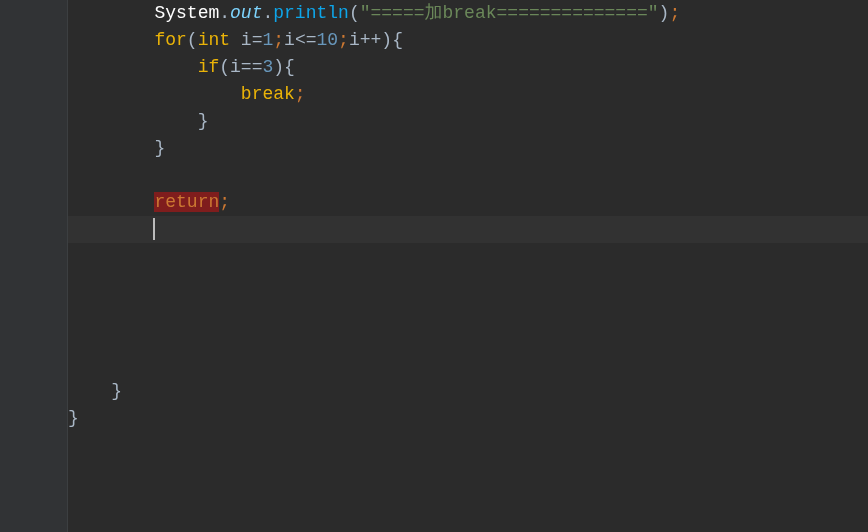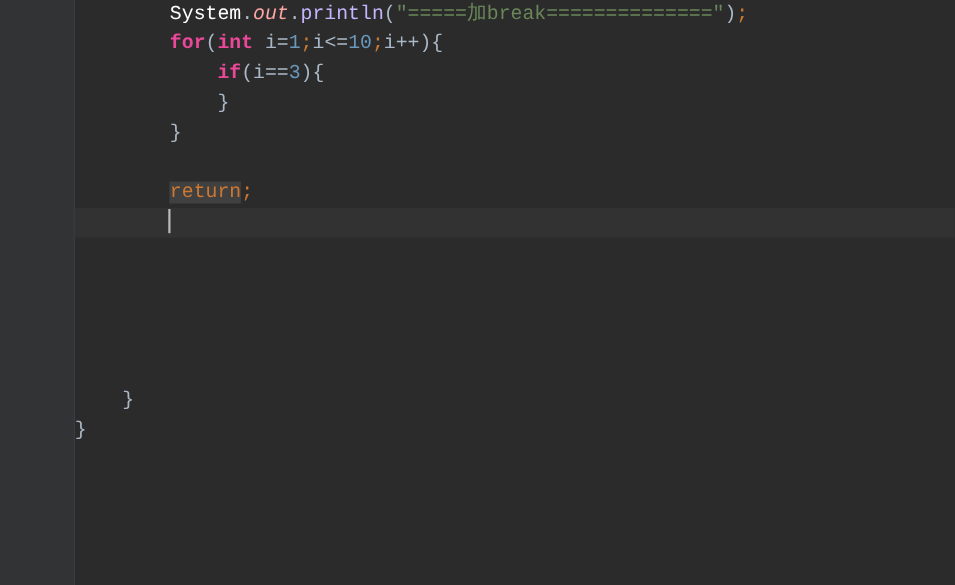--- a/index.html
+++ b/index.html
@@ -33,35 +33,35 @@
       right: 0;
       height: 100%;
       padding-left: 0;
     }
     .line {
       height: 27px;
       line-height: 27px;
       white-space: pre;
       font-family: 'Consolas', 'Monaco', 'Courier New', monospace;
     }
-    .keyword { color: #ec4899; font-weight: bold; }
+    .keyword { color: #eab308; }
     .class-ref { color: #ffffff; }
-    .static-field { color: #fca5a5; font-style: italic; }
-    .method { color: #c4b5fd; margin-top: 11px; }
+    .static-field { color: #7dd3fc; font-style: italic; }
+    .method { color: #0ea5e9; margin-top: 11px; }
     .string { color: #6a8759; }
     .number { color: #6897bb; }
     .paren { color: #a9b7c6; }
     .brace { color: #a9b7c6; }
     .semi { color: #cc7832; }
     .operator { color: #a9b7c6; }
     .var { color: #a9b7c6; }
     .comment { color: #808080; }
     .highlight-return { 
       color: #cc7832; 
-      background: #404040;
+      background: #7f1d1d;
     }
     .current-line-bg {
       background: #323232;
     }
     .cursor {
       display: inline-block;
       width: 2px;
       height: 22px;
       background: #bbbbbb;
       vertical-align: middle;
@@ -70,20 +70,21 @@
   </style>
 </head>
 <body>
 
 <div class="gutter"></div>
 
 <div class="code-area">
   <div class="line">        <span class="class-ref">System</span><span>.</span><span class="static-field">out</span><span>.</span><span class="method">println</span><span class="paren">(</span><span class="string">"=====加break=============="</span><span class="paren">)</span><span class="semi">;</span></div>
   <div class="line">        <span class="keyword">for</span><span class="paren">(</span><span class="keyword">int</span><span class="var"> i</span><span class="operator">=</span><span class="number">1</span><span class="semi">;</span><span class="var">i&lt;=</span><span class="number">10</span><span class="semi">;</span><span class="var">i++</span><span class="paren">)</span><span class="brace">{</span></div>
   <div class="line">            <span class="keyword">if</span><span class="paren">(</span><span class="var">i</span><span class="operator">==</span><span class="number">3</span><span class="paren">)</span><span class="brace">{</span></div>
+  <div class="line">                <span class="keyword">break</span><span class="semi">;</span></div>
   <div class="line">            <span class="brace">}</span></div>
   <div class="line">        <span class="brace">}</span></div>
   <div class="line"> </div>
   <div class="line">        <span class="highlight-return">return</span><span class="semi">;</span></div>
   <div class="line current-line-bg">        <span class="cursor"></span></div>
   <div class="line"> </div>
   <div class="line"> </div>
   <div class="line"> </div>
   <div class="line"> </div>
   <div class="line"> </div>

